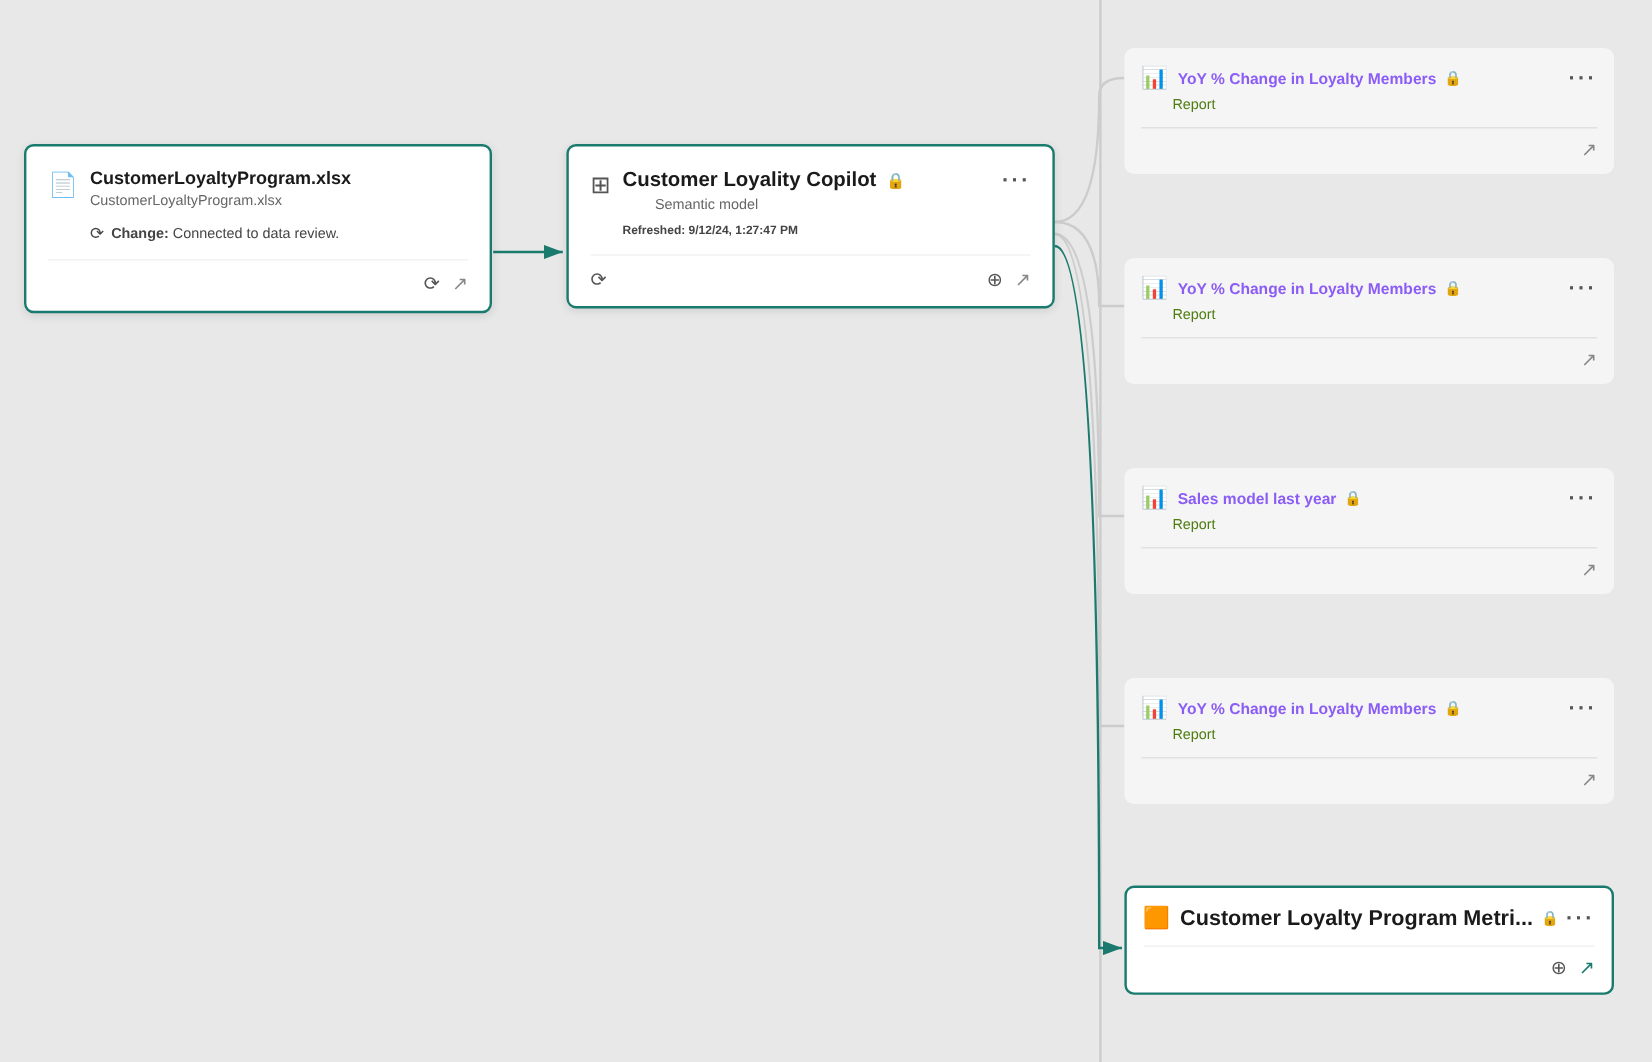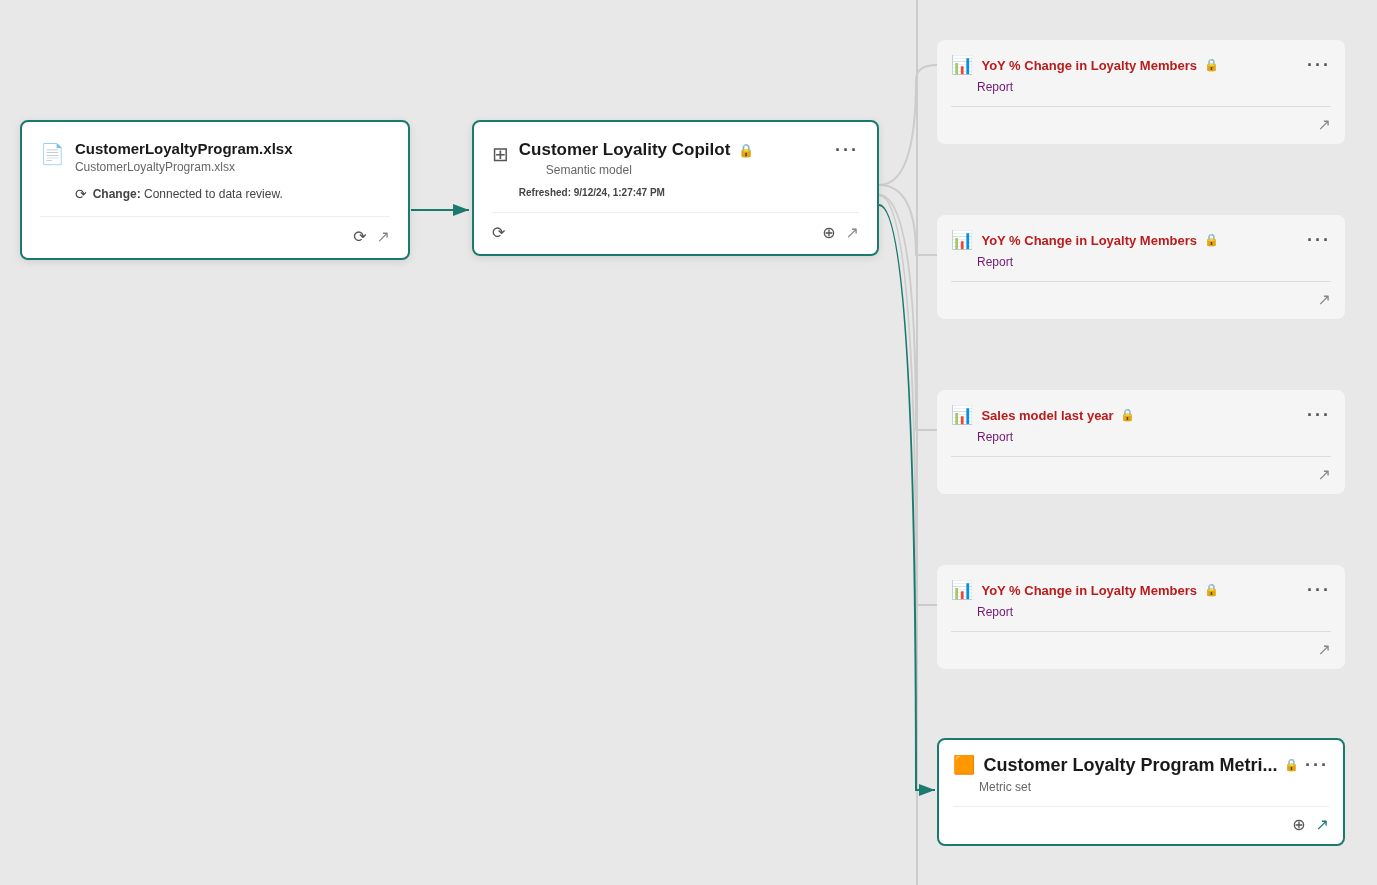--- a/index.html
+++ b/index.html
@@ -184,32 +184,32 @@
     }
 
     .report-card .report-icon {
       font-size: 18px;
       color: #c0945a;
     }
 
     .report-card .report-title {
       font-size: 13px;
       font-weight: 600;
-      color: #b91c1c;
+      color: #8b5cf6;
     }
 
     .report-card .report-lock {
       font-size: 12px;
       color: #888;
       margin-left: 3px;
     }
 
     .report-card .report-subtitle {
       font-size: 12px;
-      color: #701a75;
+      color: #4d7c0f;
       margin-top: 4px;
       margin-left: 26px;
     }
 
     .report-card .report-footer {
       display: flex;
       justify-content: flex-end;
       margin-top: 12px;
       padding-top: 8px;
       border-top: 1px solid #ddd;
@@ -465,20 +465,19 @@
         <span class="metric-icon">🟧</span>
         <div>
           <div class="title-text-bold">
             <span class="metric-title">Customer Loyalty Program Metri...</span>
             <span class="metric-lock">🔒</span>
           </div>
         </div>
       </div>
       <span class="more-dots">···</span>
     </div>
-    <div class="metric-subtitle">Metric set</div>
     <div class="metric-footer">
       <span class="footer-icon">⊕</span>
       <span class="footer-icon link-icon-teal">↗</span>
     </div>
   </div>
 
 </div>
 
 </body></html>

